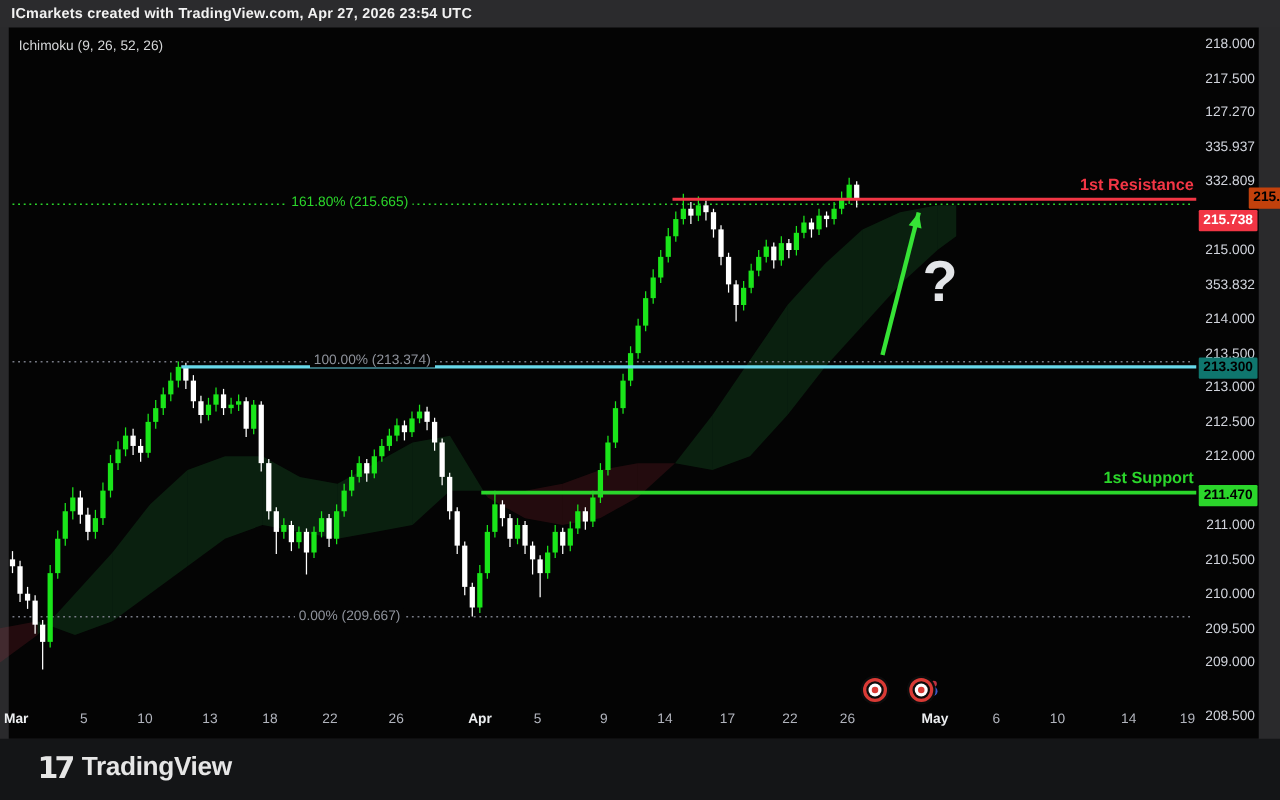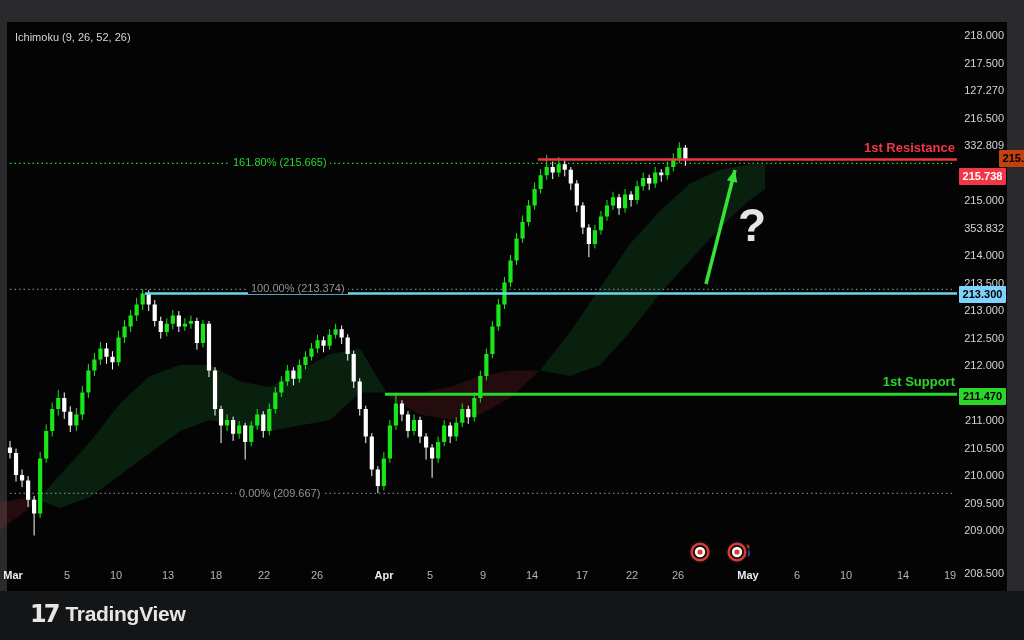--- a/index.html
+++ b/index.html
@@ -27,21 +27,21 @@
   .level-label { position:absolute; left:655px; width:300px; text-align:right;
                  font-size:13px; font-weight:bold; white-space:nowrap; }
   .lbl-res { top:140px; color:#f23645; }
   .lbl-piv { top:275px; color:#6fd9eb; }
   .lbl-sup { top:374px; color:#2bd62b; }
 
   .badge { position:absolute; left:959px; width:47px; height:17px; font-size:11px;
            font-weight:bold; text-align:center; line-height:17px; border-radius:1px; }
   .badge-last { top:150px; background:#c2410c; color:#000;margin-left:40px; }
   .badge-res  { top:168px; background:#f23645; color:#fff; }
-  .badge-piv  { top:286px; background:#7dd3fc; color:#000; }
+  .badge-piv  { top:286px; background:#0f766e; color:#000; }
   .badge-sup  { top:388px; background:#2bd62b; color:#000; }
 
   .yaxis-label { position:absolute; left:958px; width:46px; text-align:right;
                  color:#d1d4dc; font-size:11px; }
   .xaxis-label { position:absolute; top:569px; width:40px; text-align:center;
                  color:#b2b5be; font-size:11px; }
   .xaxis-label.major { color:#eceef0; font-weight:bold; }
 
   .qmark { position:absolute; left:738px; top:198px; font-size:46px; font-weight:bold;
            color:#e3e5e8; }
@@ -52,20 +52,23 @@
              gap:8px; color:#e6e6e6; }
   .tv-glyph { font-size:24px; font-weight:900; letter-spacing:-3px;
               font-family:"DejaVu Sans", sans-serif; }
   .tv-word  { font-size:21px; font-weight:800; letter-spacing:-0.3px; }
 </style>
 </head>
 <body>
 
 <div id="stage">
 
+  <div class="topbar">
+    <span>ICmarkets created with TradingView.com, Apr 27, 2026 23:54 UTC</span>
+  </div>
 
   <div class="chart-panel"></div>
 
   <svg class="plot" id="plot" viewBox="0 0 1024 640" xmlns="http://www.w3.org/2000/svg">
       <g>
         <polygon points="0,530 30,507.99999999999966 30,497.00000000000034 0,502.5" fill="rgba(190,45,65,0.17)"></polygon>
         <polygon points="30,507.99999999999966 60,475 60,507.99999999999966 30,497.00000000000034" fill="rgba(40,170,70,0.17)"></polygon>
         <polygon points="60,475 90,442.00000000000034 90,497.00000000000034 60,507.99999999999966" fill="rgba(40,170,70,0.17)"></polygon>
         <polygon points="90,442.00000000000034 120,403.4999999999994 120,475 90,497.00000000000034" fill="rgba(40,170,70,0.17)"></polygon>
         <polygon points="120,403.4999999999994 150,375.9999999999994 150,452.99999999999966 120,475" fill="rgba(40,170,70,0.17)"></polygon>
@@ -359,21 +362,21 @@
 
   <div class="level-label lbl-res">1st Resistance</div>
   <div class="level-label lbl-sup">1st Support</div>
 
   <div class="qmark">?</div>
 
   <div id="yaxis">
       <div class="yaxis-label" style="top: 29px;">218.000</div>
       <div class="yaxis-label" style="top: 56.5px;">217.500</div>
       <div class="yaxis-label" style="top: 84px;">127.270</div>
-      <div class="yaxis-label" style="top: 111.5px;">216.500</div>
+      <div class="yaxis-label" style="top: 111.5px;">335.937</div>
       <div class="yaxis-label" style="top: 139px;">332.809</div>
       <div class="yaxis-label" style="top: 166.5px;">215.500</div>
       <div class="yaxis-label" style="top: 194px;">215.000</div>
       <div class="yaxis-label" style="top: 221.5px;">353.832</div>
       <div class="yaxis-label" style="top: 249px;">214.000</div>
       <div class="yaxis-label" style="top: 276.5px;">213.500</div>
       <div class="yaxis-label" style="top: 304px;">213.000</div>
       <div class="yaxis-label" style="top: 331.5px;">212.500</div>
       <div class="yaxis-label" style="top: 359px;">212.000</div>
       <div class="yaxis-label" style="top: 386.5px;">211.500</div>

